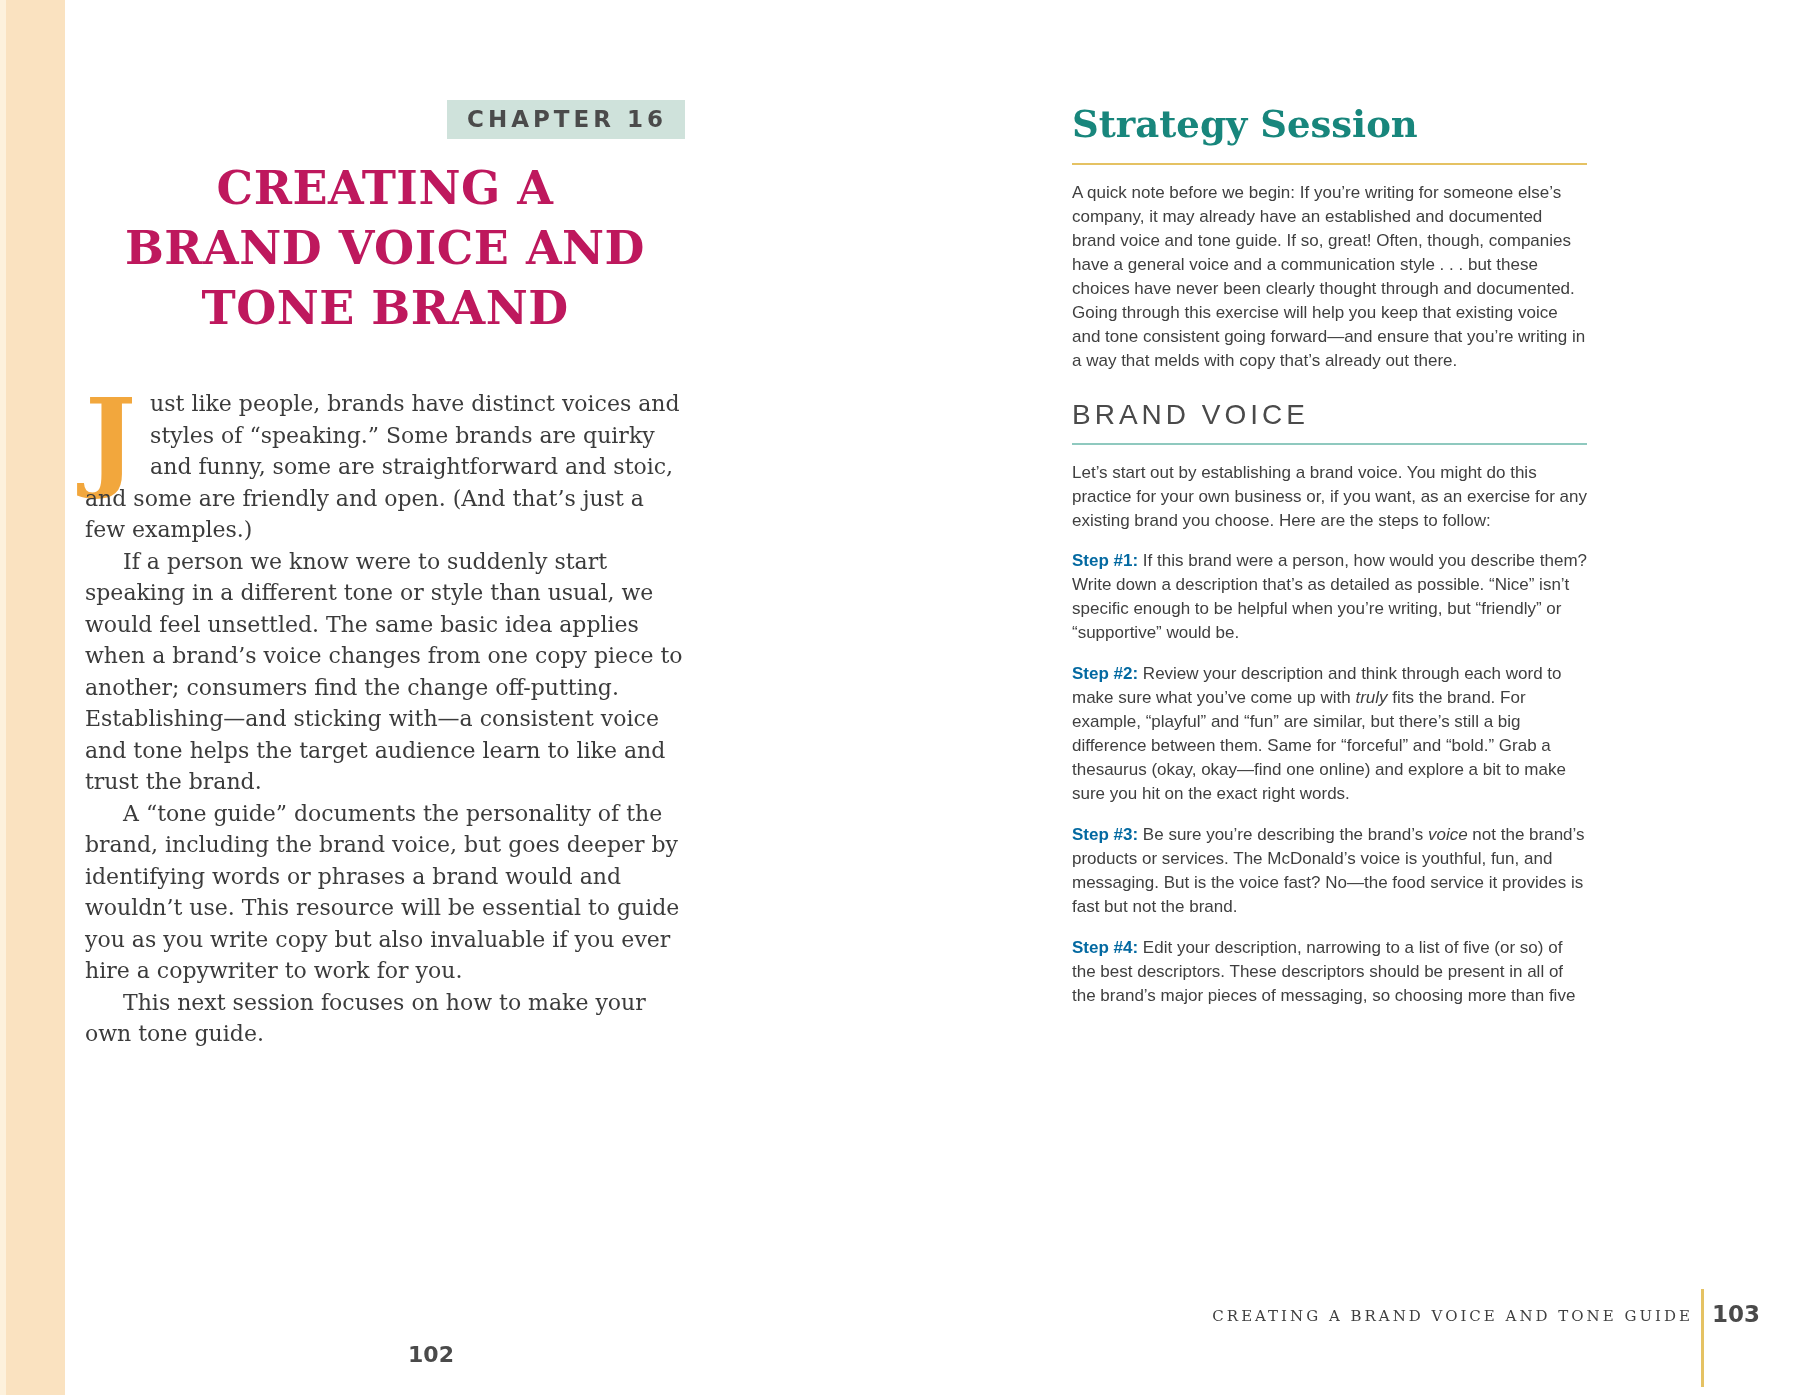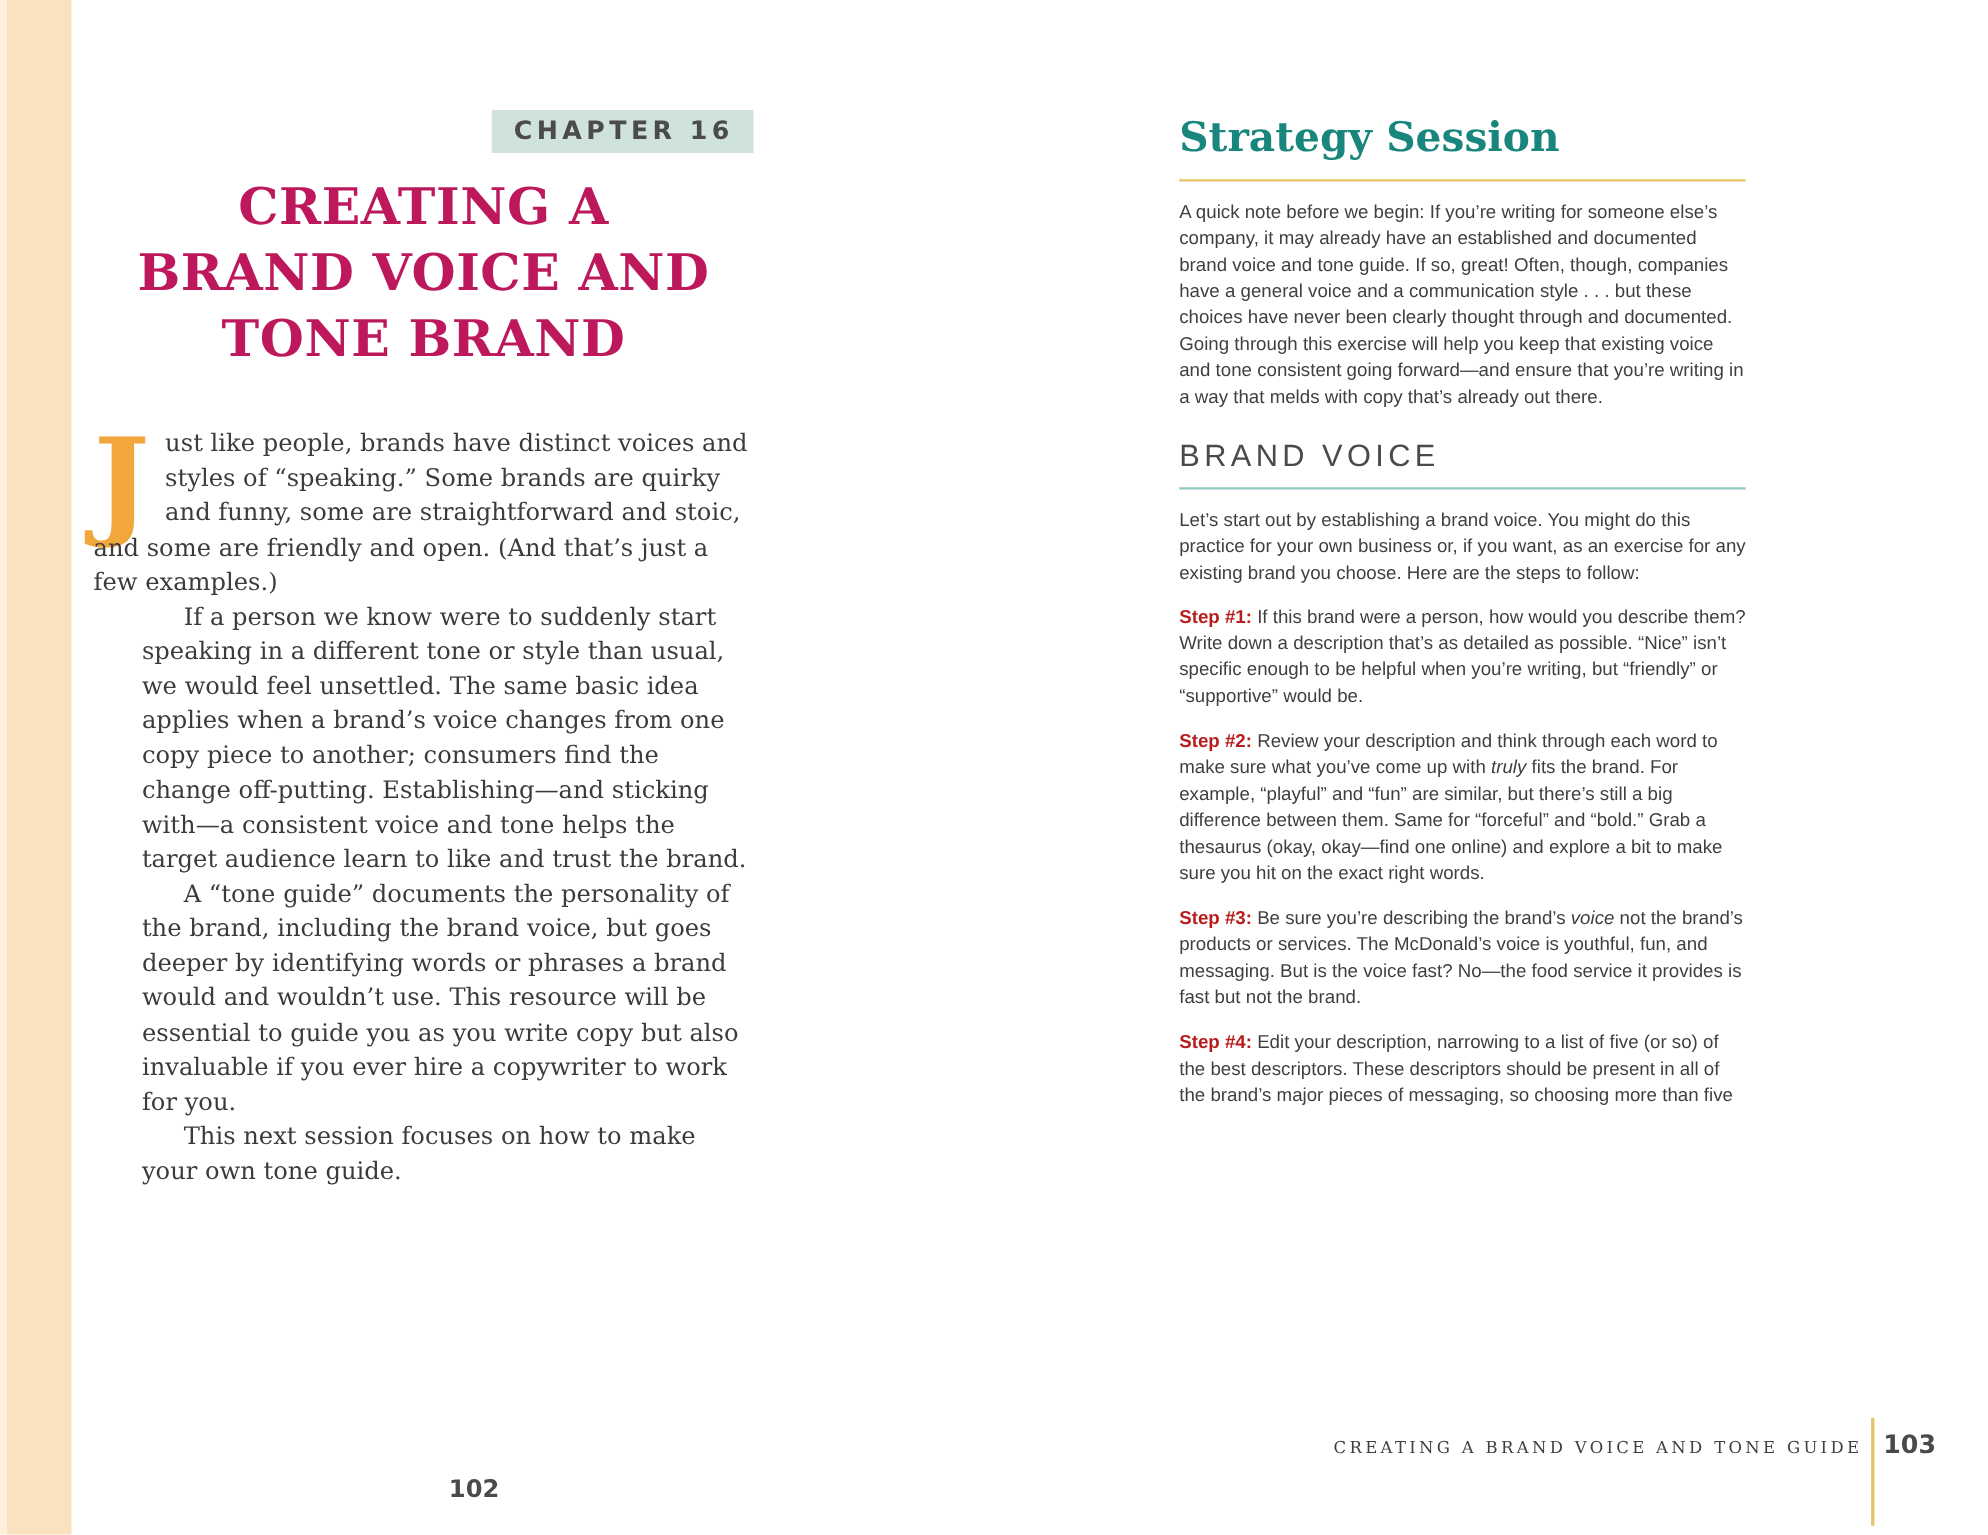--- a/index.html
+++ b/index.html
@@ -43,21 +43,21 @@
   }
   .chapter-title span { display:block; }
   .body-copy {
     margin-top:50px;
     font-family:"DejaVu Serif", serif;
     font-size:22px;
     line-height:31.5px;
     color:#3b3b3b;
     text-align:left;
   }
-  .body-copy p.indent { text-indent:38px;margin-left:44px; }
+  .body-copy p.indent { text-indent:38px; }
   .dropcap {
     float:left;
     font-family:"DejaVu Serif", serif;
     font-weight:bold;
     color:#f2a73d;
     font-size:108px;
     line-height:88px;
     height:92px;
     padding:6px 14px 0 0;
   }
@@ -101,21 +101,21 @@
   .teal-rule {
     height:2px; background:#8fc9bf; border:0;
     margin:12px 0 16px 0;
   }
   .steps .step {
     font-size:17px;
     line-height:24px;
     color:#3f3f3f;
     margin-bottom:17px;
   }
-  .step-label { color:#b91c1c; font-weight:bold; }
+  .step-label { color:#0369a1; font-weight:bold; }
   .italic { font-style:italic; }
   
   .folio-right {
     position:absolute; right:47px; bottom:8px;
     display:flex; align-items:flex-start; gap:8px;
   }
   .running-head {
     font-family:"DejaVu Serif", serif;
     font-size:15px;
     letter-spacing:3px;

